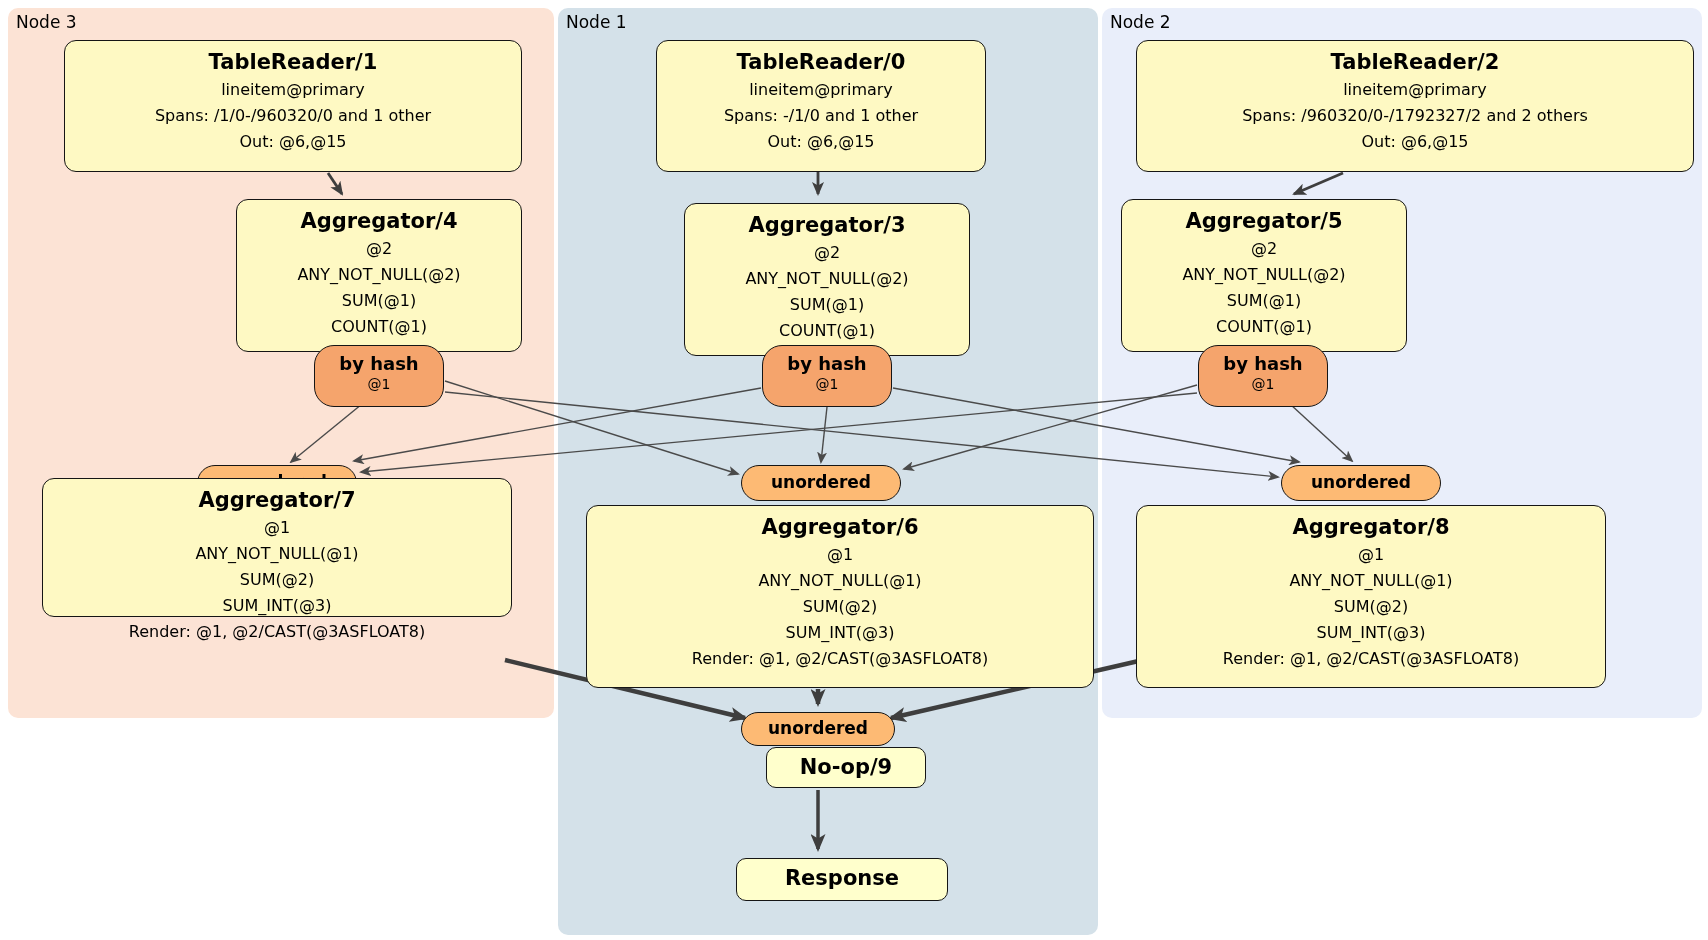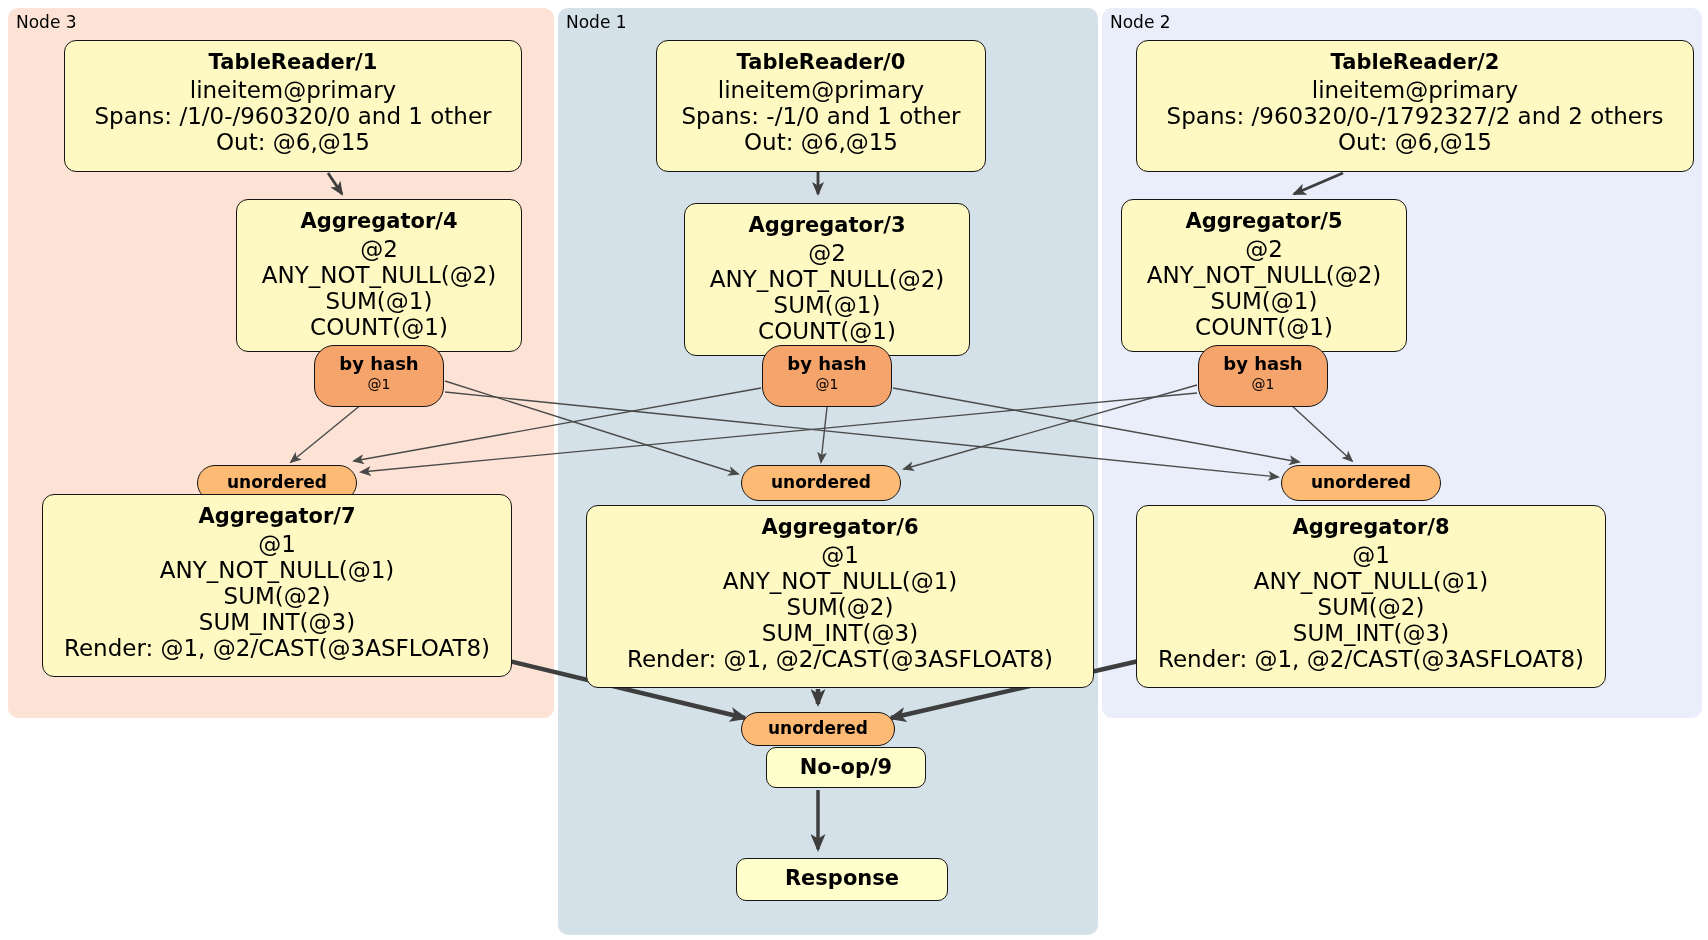--- a/index.html
+++ b/index.html
@@ -25,21 +25,21 @@
   .pbox {
     position: absolute;
     background: #fef9c3;
     border: 1.6px solid #151515;
     border-radius: 12px;
     text-align: center;
     box-sizing: border-box;
     padding-top: 7px;
   }
   .pbox .title { font-weight: bold; font-size: 21px; line-height: 29px; }
-  .pbox .line  { font-size: 23px;  line-height: 26px; white-space: nowrap; }
+  .pbox .line  { font-size: 16px;  line-height: 26px; white-space: nowrap; }
 
   .router {
     position: absolute;
     background: #f5a46c;
     border: 1.6px solid #151515;
     border-radius: 20px;
     text-align: center;
     box-sizing: border-box;
     padding-top: 7px;
   }
@@ -76,21 +76,21 @@
   #tr2  { left: 1136px; top: 40px;  width: 558px; height: 132px; }
   #agg4 { left: 236px;  top: 199px; width: 286px; height: 153px; }
   #agg3 { left: 684px;  top: 203px; width: 286px; height: 153px; }
   #agg5 { left: 1121px; top: 199px; width: 286px; height: 153px; }
   #byhash-l { left: 314px;  top: 345px; width: 130px; height: 62px; }
   #byhash-m { left: 762px;  top: 345px; width: 130px; height: 62px; }
   #byhash-r { left: 1198px; top: 345px; width: 130px; height: 62px; }
   #sync-l { left: 197px;  top: 465px; width: 160px; height: 36px; }
   #sync-m { left: 741px;  top: 465px; width: 160px; height: 36px; }
   #sync-r { left: 1281px; top: 465px; width: 160px; height: 36px; }
-  #agg7 { left: 42px;   top: 494px; width: 470px; height: 183px; }
+  #agg7 { left: 42px;   top: 478px; width: 470px; height: 139px; }
   #agg6 { left: 586px;  top: 505px; width: 508px; height: 183px; border-radius: 12px; }
   #agg8 { left: 1136px; top: 505px; width: 470px; height: 183px; }
   #sync-f { left: 741px; top: 712px; width: 154px; height: 34px; }
   #sync-f span { line-height: 31px; }
   #noop     { left: 738px; top: 747px; width: 160px; height: 41px; margin-left: 28px; }
   #response { left: 736px; top: 858px; width: 212px; height: 43px; }
 </style>
 </head>
 <body>
 

